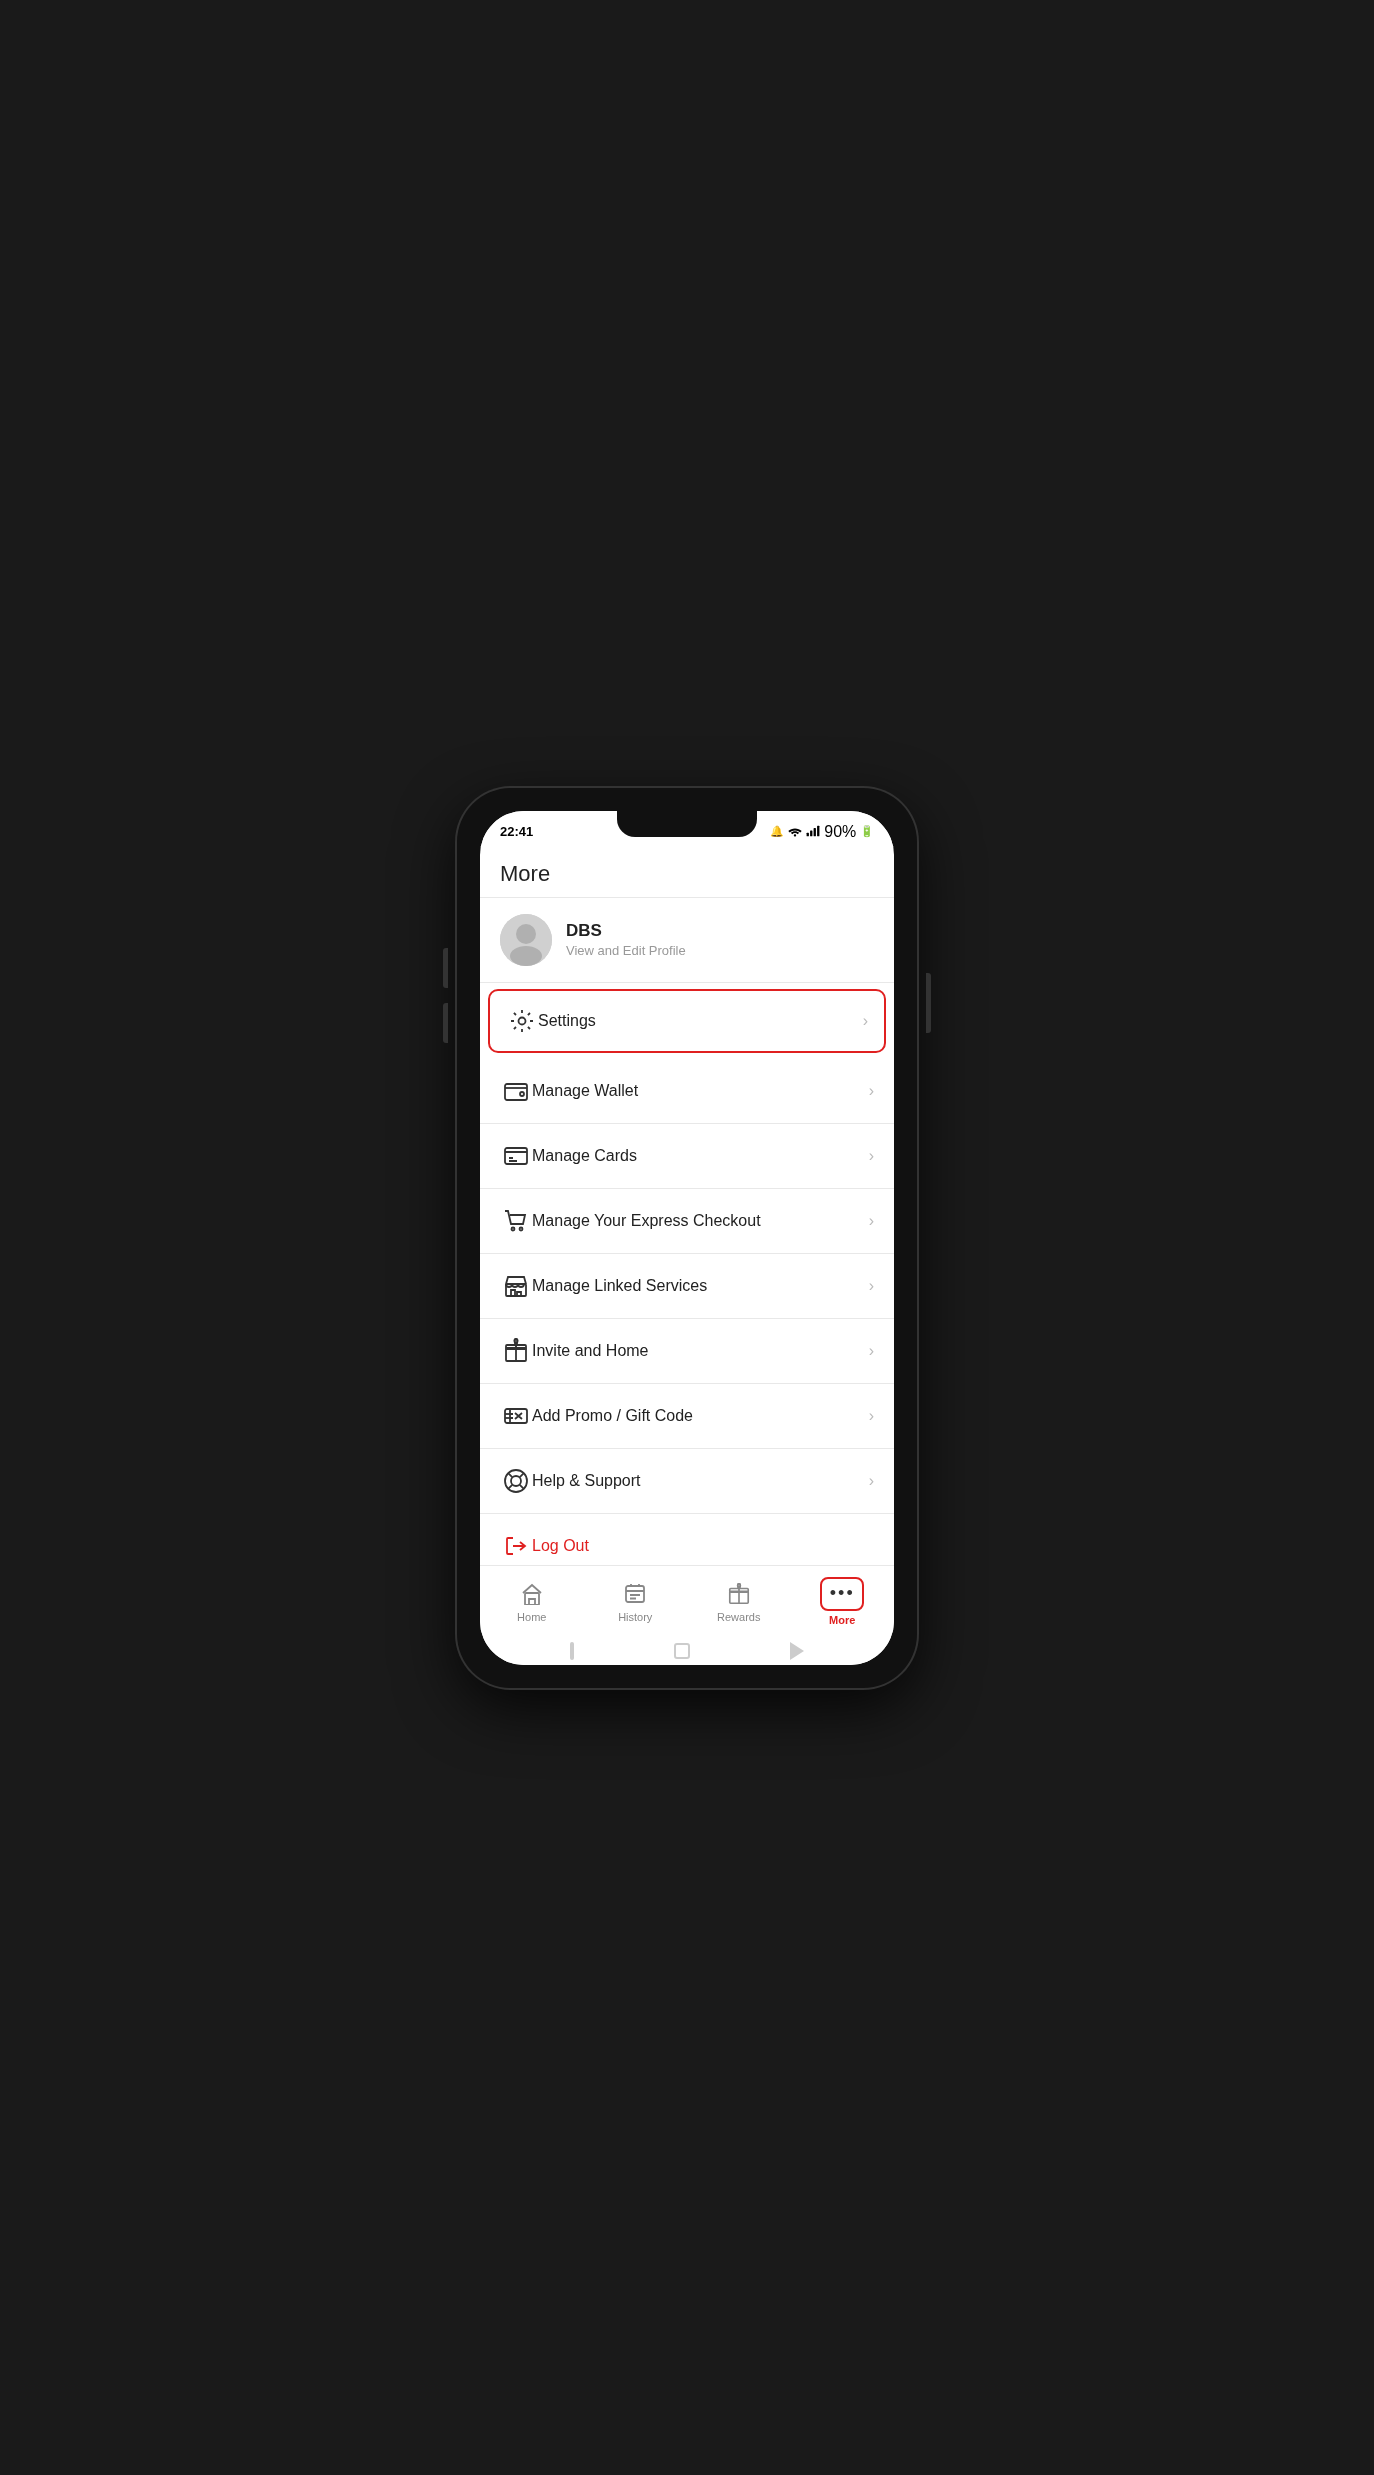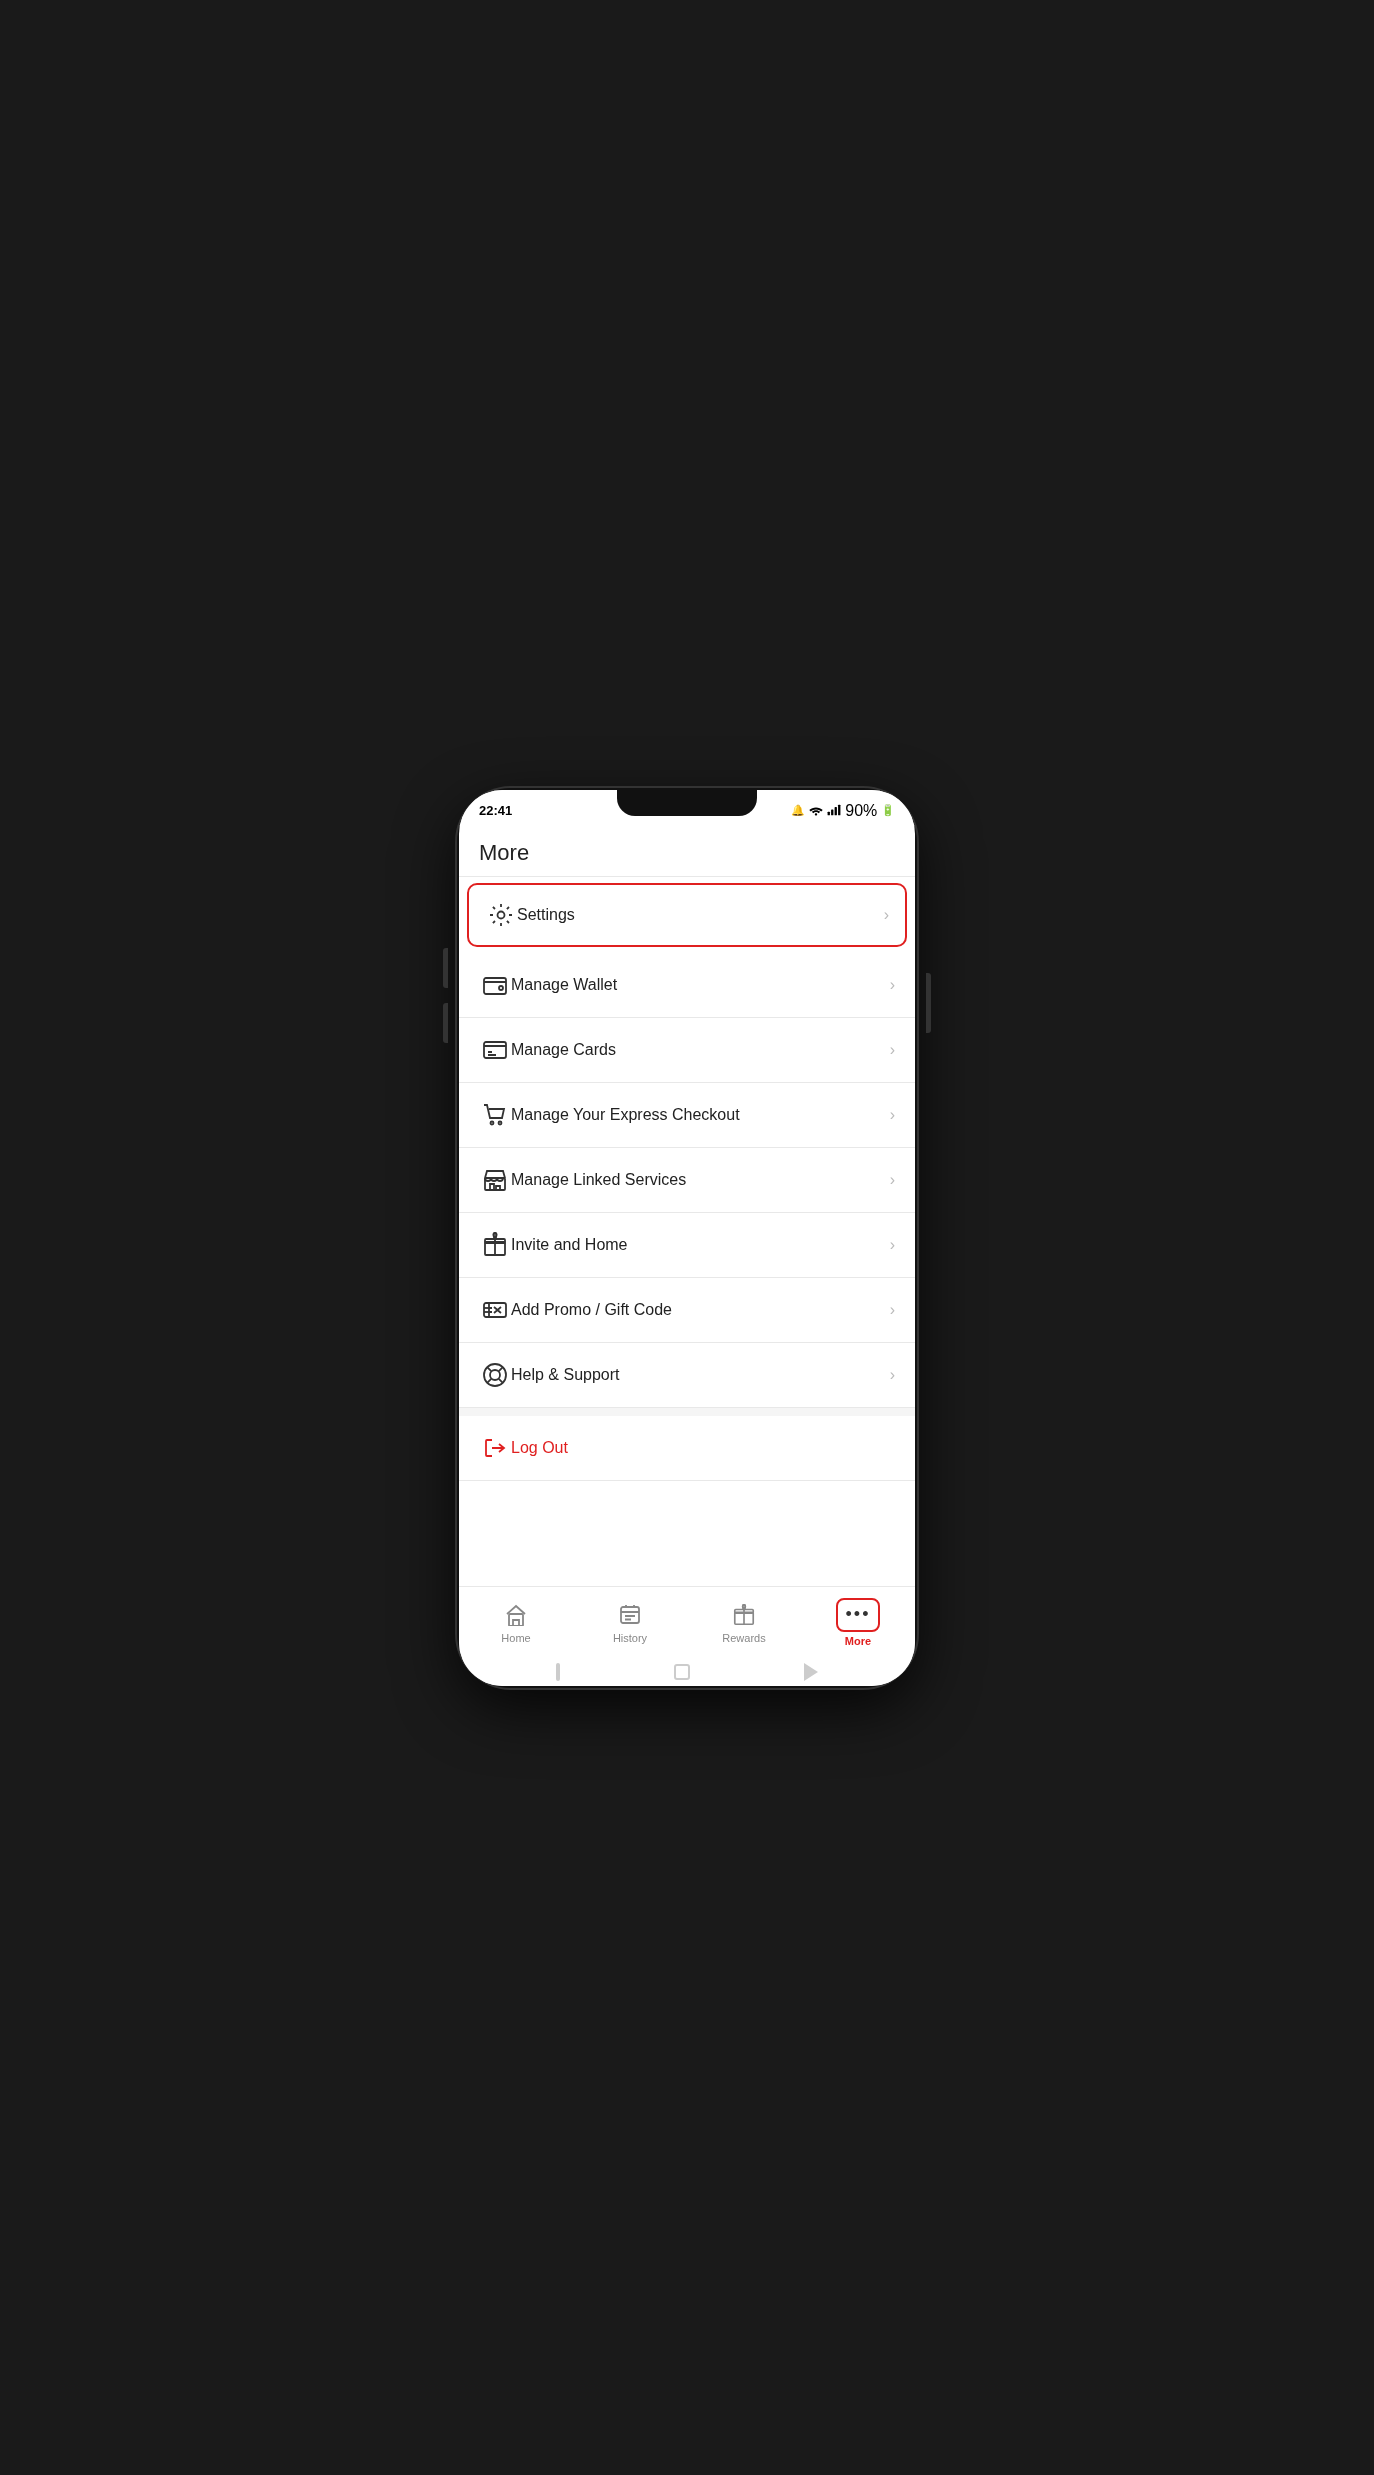--- a/index.html
+++ b/index.html
@@ -9,21 +9,21 @@
       justify-content: center;
       align-items: center;
       min-height: 100vh;
       font-family: -apple-system, BlinkMacSystemFont, 'Segoe UI', sans-serif;
     }
     .phone-outer {
       width: 460px;
       height: 900px;
       background: #111;
       border-radius: 54px;
-      padding: 2px;
+      padding: 23px;
       box-shadow: 0 0 0 2px #333, 0 20px 60px rgba(0,0,0,0.8);
       position: relative;
     }
     .phone-inner {
       width: 100%;
       height: 100%;
       background: #fff;
       border-radius: 44px;
       overflow: hidden;
       display: flex;
@@ -299,20 +299,33 @@
           </svg>
         </span>
         <span style="font-size:16px;font-weight:400;">90%</span>
         <span>🔋</span>
       </span>
     </div>
 
     <div class="page-content">
       <div class="page-title">More</div>
 
+      <div class="profile-section">
+        <div class="avatar">
+          <svg class="avatar-icon" viewBox="0 0 52 52" fill="none">
+            <circle cx="26" cy="26" r="26" fill="#d0d0d0"></circle>
+            <circle cx="26" cy="20" r="10" fill="#b0b0b0"></circle>
+            <ellipse cx="26" cy="42" rx="16" ry="10" fill="#b0b0b0"></ellipse>
+          </svg>
+        </div>
+        <div class="profile-info">
+          <div class="profile-name">DBS</div>
+          <div class="profile-sub">View and Edit Profile</div>
+        </div>
+      </div>
 
       <div class="menu-item settings-highlighted">
         <div class="menu-icon-wrap">
           <svg viewBox="0 0 26 26" fill="none" stroke="#333" stroke-width="1.8">
             <circle cx="13" cy="13" r="3.5"></circle>
             <path d="M13 2v3M13 21v3M2 13h3M21 13h3M4.9 4.9l2.1 2.1M18.9 18.9l2.1 2.1M4.9 21.1l2.1-2.1M18.9 7.1l2.1-2.1"></path>
           </svg>
         </div>
         <span class="menu-label">Settings</span>
         <span class="chevron">›</span>

